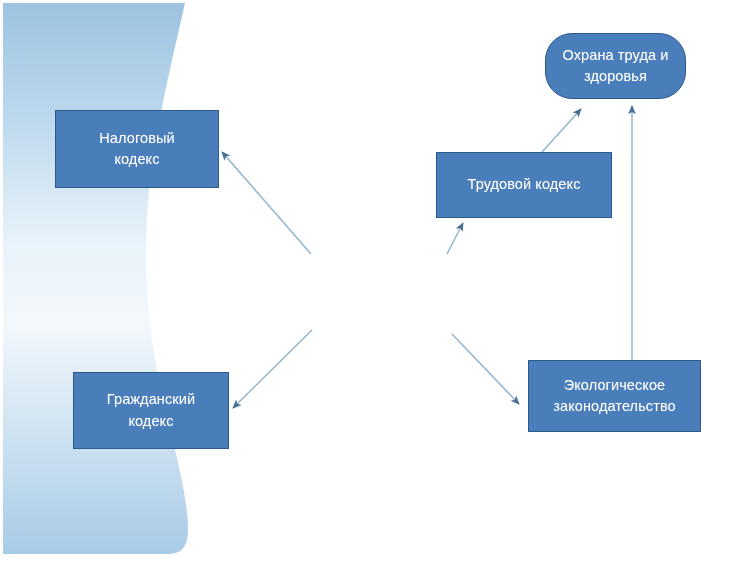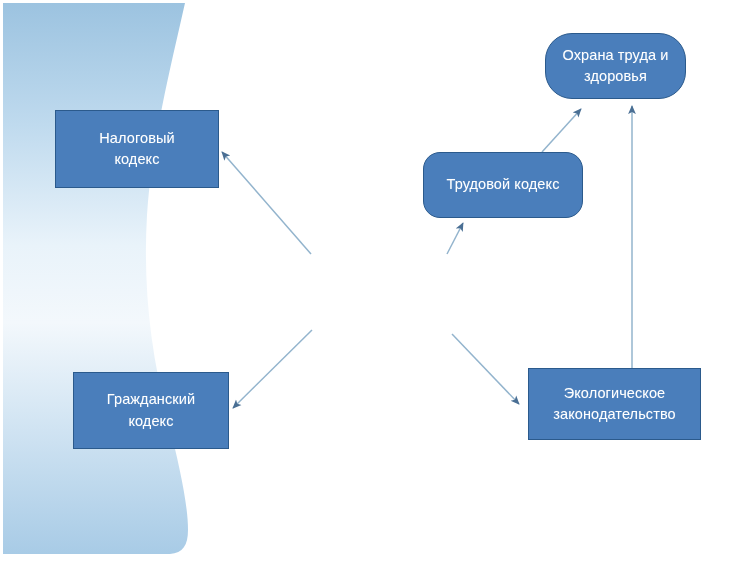--- a/index.html
+++ b/index.html
@@ -65,23 +65,23 @@
     color: #ffffff;
     background: #4a7ebb;
     border: 1px solid #2b5a8c;
     border-radius: 50%;
     font-size: 14.5px;
     line-height: 1.5;
     text-shadow: 0 0 1px rgba(255,255,255,0.28);
   }
   #node-tax       { left: 55px;  top: 110px; width: 164px; height: 78px; }
   #node-civil     { left: 73px;  top: 372px; width: 156px; height: 77px; text-align: center; }
-  #node-labor     { left: 423px; top: 152px; width: 160px; height: 66px; border-radius: 17px; }
+  #node-labor     { left: 436px; top: 152px; width: 176px; height: 66px; }
   #node-safety    { left: 545px; top: 33px;  width: 141px; height: 66px; border-radius: 27px; }
-  #node-ecology   { left: 528px; top: 368px; width: 173px; height: 72px; }
+  #node-ecology   { left: 528px; top: 360px; width: 173px; height: 72px; }
   #node-hub       { left: 288px; top: 240px; width: 190px; height: 101px; }
 </style>
 </head>
 <body>
 
 <div id="canvas">
 
   <svg id="decor-wave" viewBox="0 0 230 563" preserveAspectRatio="none">
     <defs>
       <linearGradient id="waveGrad" x1="0" y1="0" x2="0" y2="1">

